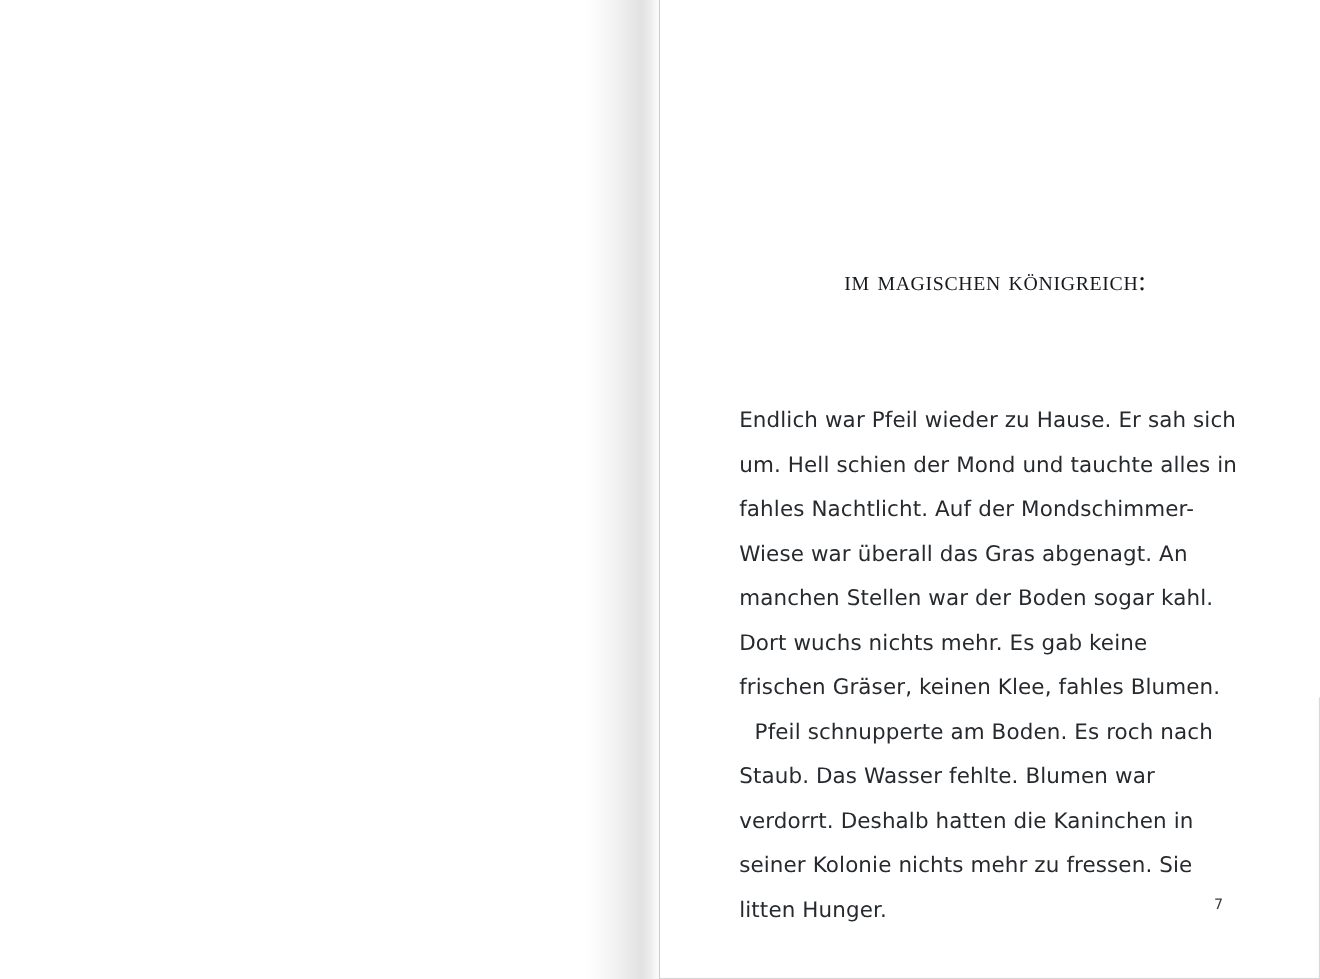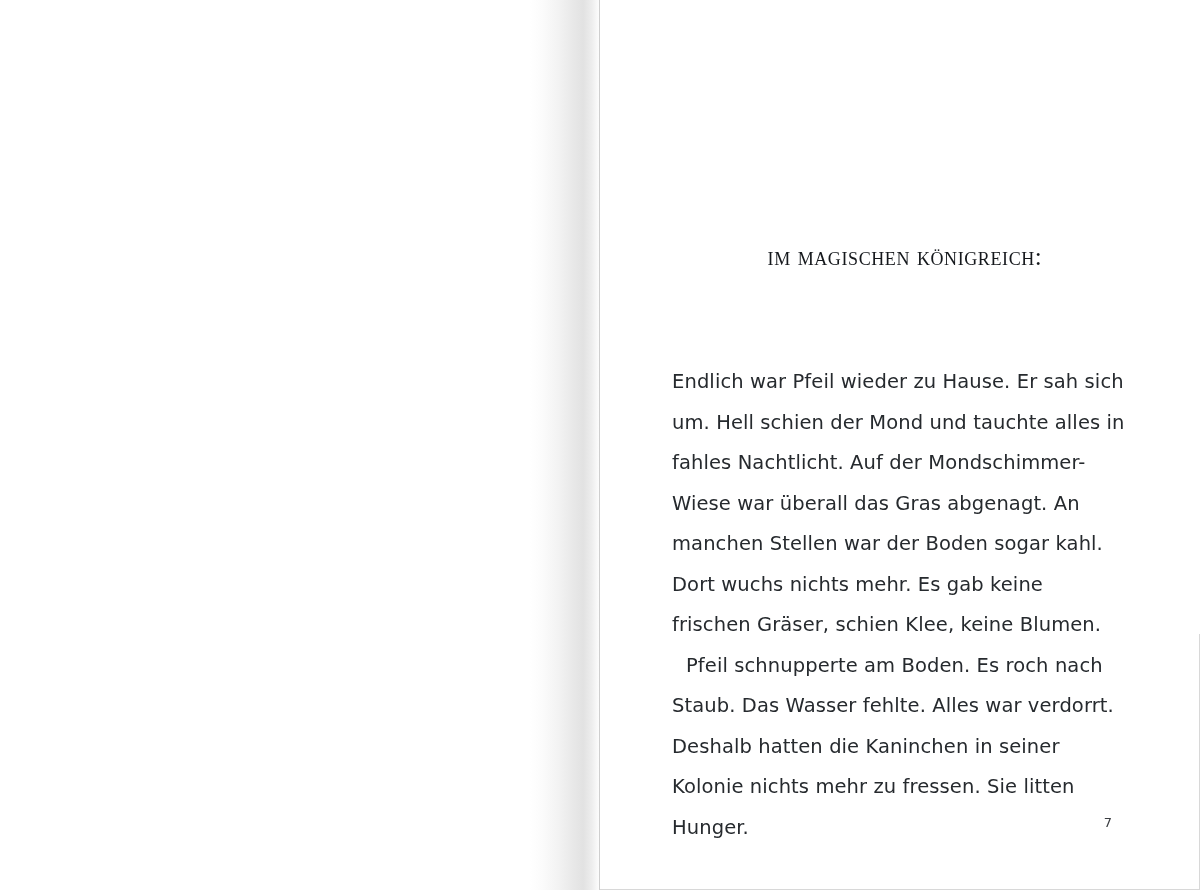--- a/index.html
+++ b/index.html
@@ -133,20 +133,20 @@
   <div class="gutter"></div>
   <div class="gutter-edge"></div>
 
   <div class="page-right">
 
     <div class="chapter-title">
       <span class="line">Im magischen Königreich:</span>
     </div>
 
     <div class="body-text">
-      <p>Endlich war Pfeil wieder zu Hause. Er sah sich um. Hell schien der Mond und tauchte alles in fahles Nachtlicht. Auf der Mondschimmer-Wiese war überall das Gras abgenagt. An manchen Stellen war der Boden sogar kahl. Dort wuchs nichts mehr. Es gab keine frischen Gräser, schien Klee, keine Blumen.</p>
-      <p class="indent">Pfeil schnupperte am Boden. Es roch nach Staub. Das Wasser fehlte. Alles war verdorrt. Deshalb hatten die Kaninchen in seiner Kolonie nichts mehr zu fressen. Sie litten Hunger.</p>
+      <p>Endlich war Pfeil wieder zu Hause. Er sah sich um. Hell schien der Mond und tauchte alles in fahles Nachtlicht. Auf der Mondschimmer-Wiese war überall das Gras abgenagt. An manchen Stellen war der Boden sogar kahl. Dort wuchs nichts mehr. Es gab keine frischen Gräser, keinen Klee, fahles Blumen.</p>
+      <p class="indent">Pfeil schnupperte am Boden. Es roch nach Staub. Das Wasser fehlte. Blumen war verdorrt. Deshalb hatten die Kaninchen in seiner Kolonie nichts mehr zu fressen. Sie litten Hunger.</p>
     </div>
 
     <div class="folio">7</div>
 
   </div>
 </div>
 
 </body></html>

